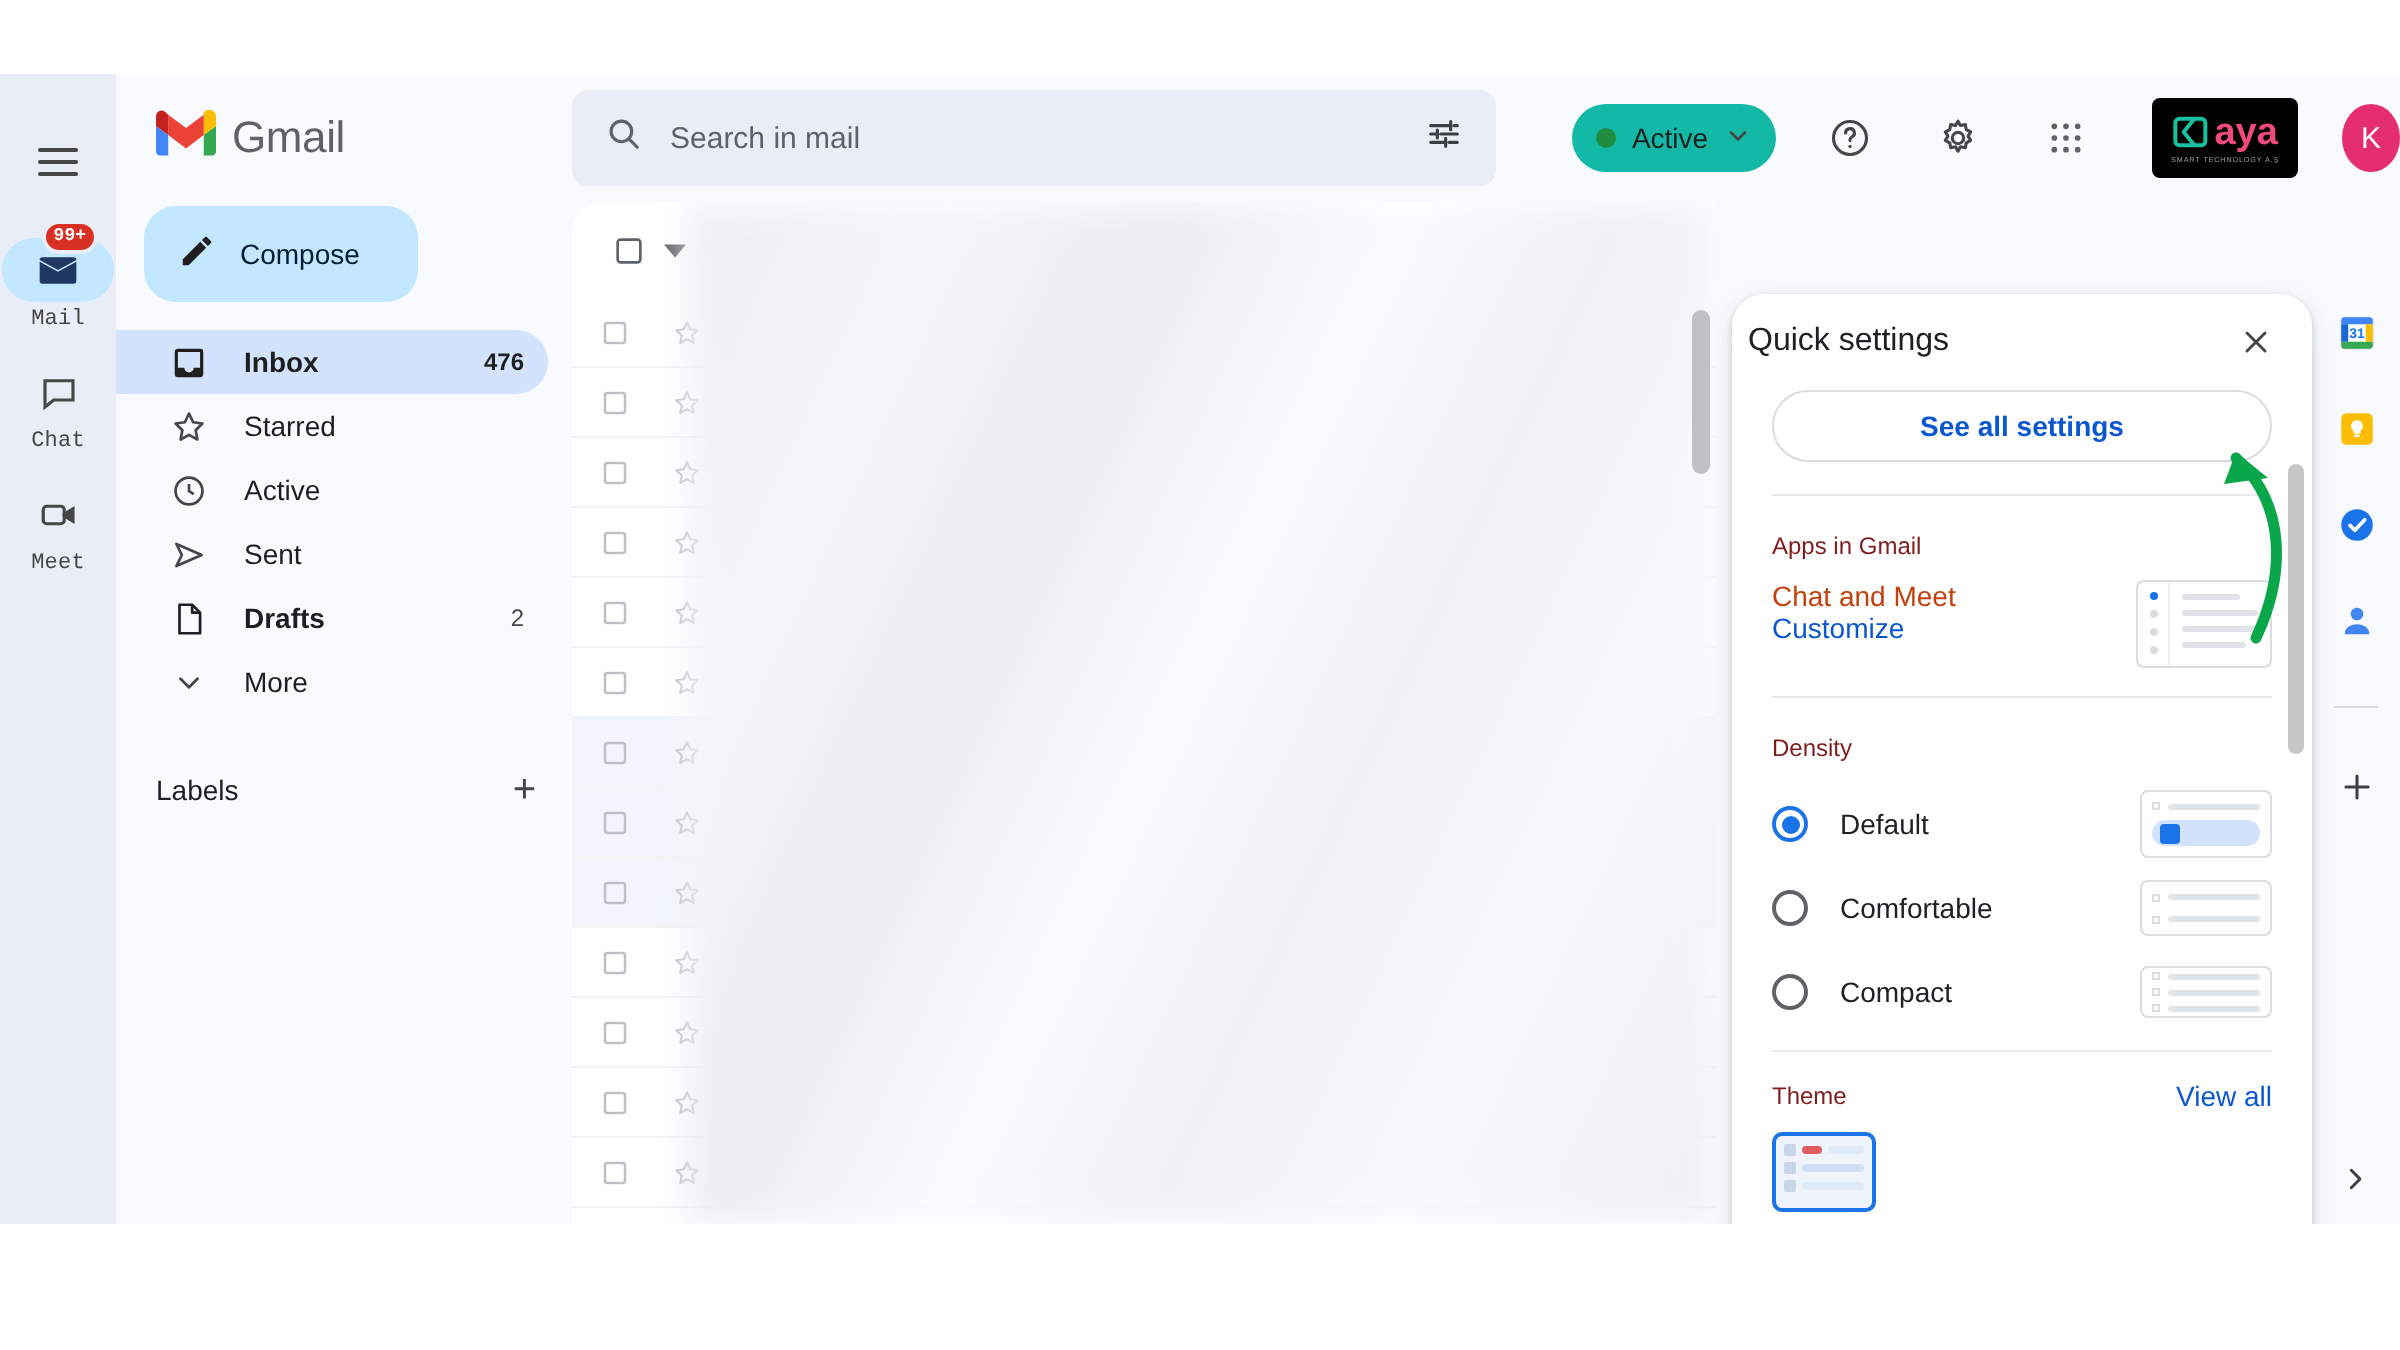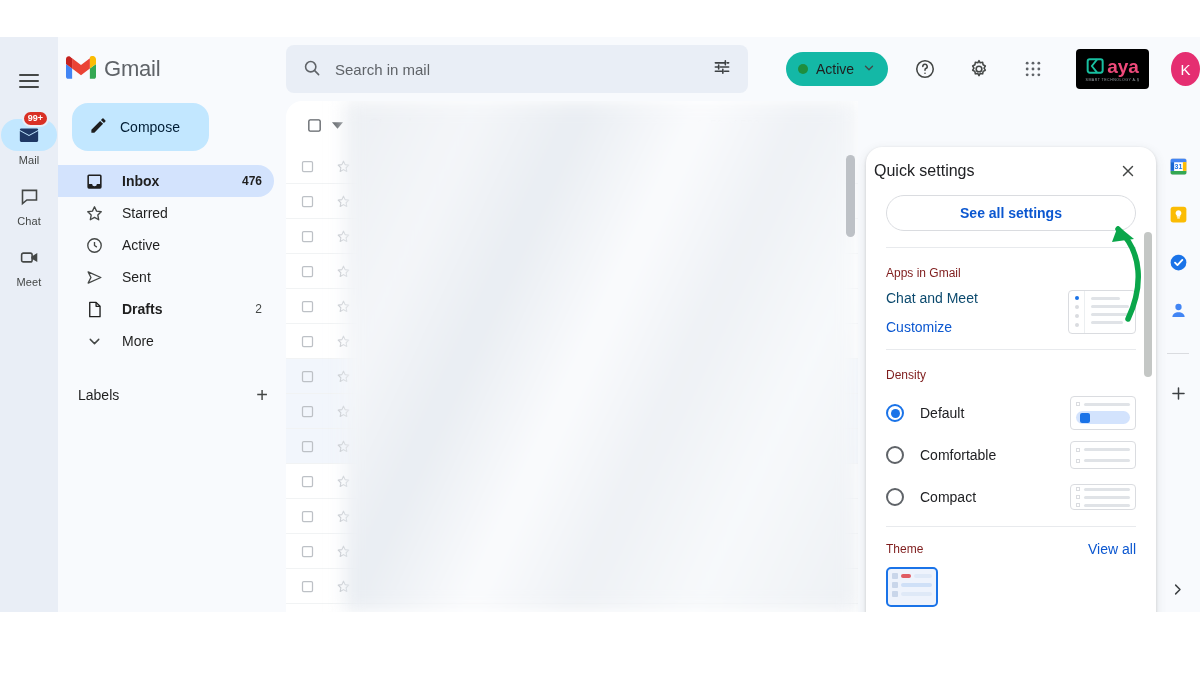--- a/index.html
+++ b/index.html
@@ -26,38 +26,39 @@
   .hamburger {
     width: 40px; height: 40px; margin-top: 16px; margin-bottom: 18px;
     display: flex; flex-direction: column; justify-content: center;
     align-items: center; gap: 4px; cursor: pointer; border-radius: 50%;
   }
   .hamburger i { display:block; width: 20px; height: 2px; background: #444746; border-radius: 2px; }
   .rail-item {
     width: 58px; display: flex; flex-direction: column;
     align-items: center; margin-bottom: 14px; cursor: pointer;
     position: relative;
+    font-family: Liberation Mono, monospace;
   }
   .rail-icon {
     width: 56px; height: 32px; border-radius: 16px;
     display: flex; align-items: center; justify-content: center;
     position: relative;
   }
   .rail-item.active .rail-icon { background: #c2e7ff; }
   .rail-label { font-size: 11px; color: #444746; margin-top: 3px; letter-spacing: .1px; }
   .badge {
     position: absolute; top: -9px; right: 8px;
     background: #d93025; color: #fff; font-size: 9px; font-weight: 700;
     border-radius: 9px; padding: 1px 4px; line-height: 11px;
     border: 2px solid #e9eef6;
   }
 
   
   .sidebar { width: 228px; flex: 0 0 228px; padding-top: 0; }
-  .brand { display: flex; align-items: center; gap: 8px; height: 64px; padding-left: 8px;
+  .brand { display: flex; align-items: center; gap: 8px; height: 64px; padding-left: 20px;
            position: absolute; left: 58px; top: 0; }
   .brand-text { font-size: 22px; color: #5f6368; letter-spacing: -.2px; }
   .compose {
     margin: 66px 0 14px 14px; width: 137px; height: 48px;
     background: #c2e7ff; border: none; border-radius: 16px;
     display: flex; align-items: center; gap: 12px; padding-left: 17px;
     font-size: 14px; color: #001d35; cursor: pointer;
     font-family: "Liberation Sans", sans-serif;
   }
   .nav-list { padding-right: 12px; }
@@ -155,21 +156,21 @@
   .qs-body { padding: 0 20px; position: relative; }
   .see-all {
     width: 100%; height: 36px; border: 1px solid #dadce0; border-radius: 18px;
     background: #fff; color: #0b57d0; font-size: 14px; font-weight: 700;
     cursor: pointer; font-family: "Liberation Sans", sans-serif; text-align: center;
   }
   .sec-title { font-size: 12px; color: #7f1d1d; margin: 18px 0 10px; }
   .divider { height: 1px; background: #e8eaed; margin: 14px 0 0; }
   .app-row { display: flex; align-items: flex-start; }
   .app-txt { flex: 1; }
-  .app-name { font-size: 14px; color: #0c4a6e; margin-bottom: 13px; }
+  .app-name { font-size: 14px; color: #c2410c; margin-bottom: 0; }
   .link { font-size: 14px; color: #0b57d0; cursor: pointer; }
   .thumb {
     width: 68px; height: 44px; border: 1px solid #dadce0; border-radius: 4px;
     background: #fff; cursor: pointer; display: flex; overflow: hidden;
   }
   .thumb-side { width: 16px; border-right: 1px solid #eceff1; padding: 5px 0 0 0;
                 display: flex; flex-direction: column; align-items: center; gap: 5px; }
   .tdot { width: 4px; height: 4px; border-radius: 50%; background: #dadce0; }
   .tdot.on { background: #1a73e8; }
   .thumb-main { flex: 1; padding: 6px 6px 0 6px; display: flex; flex-direction: column; gap: 5px; }

